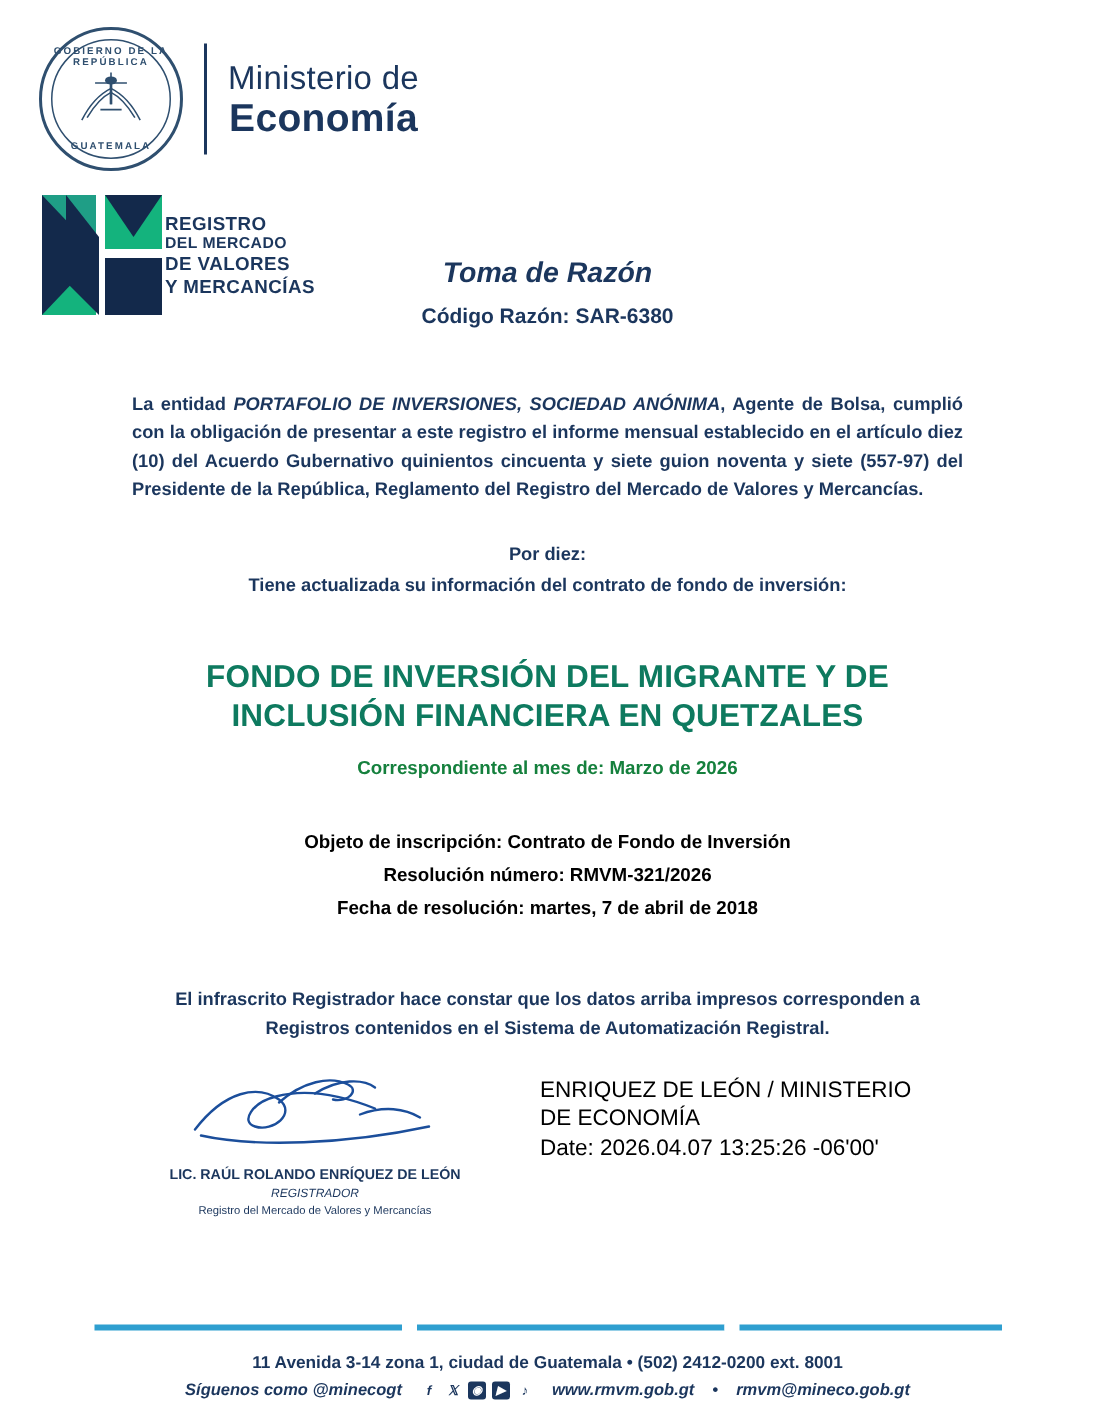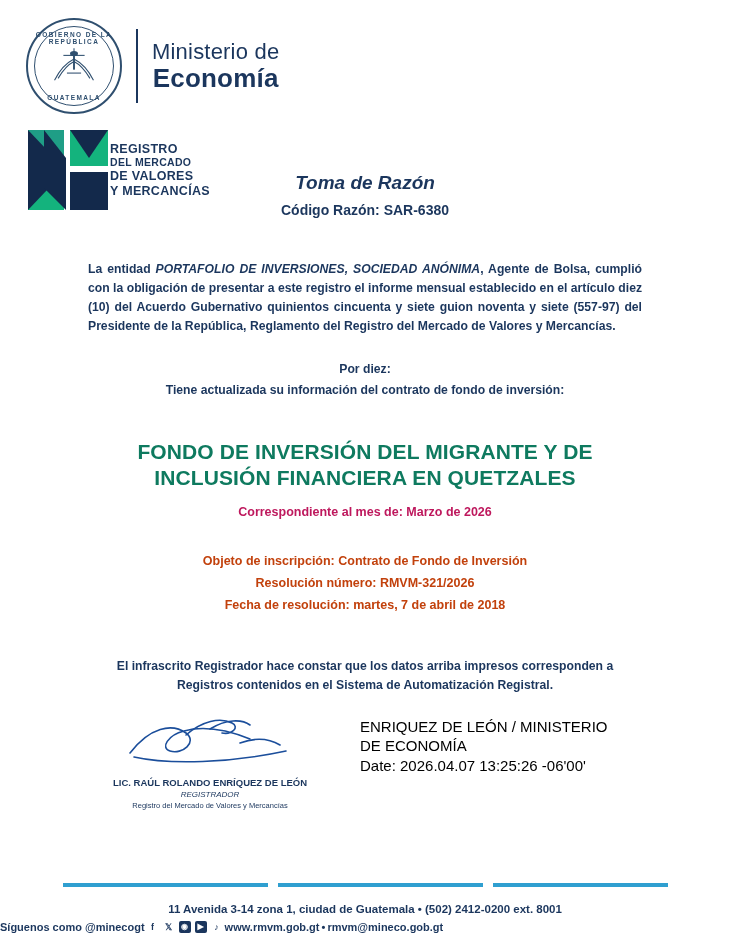--- a/index.html
+++ b/index.html
@@ -174,28 +174,28 @@
     font-size: 21px;
     font-weight: bold;
     color: #0e7a5f;
     line-height: 1.25;
     letter-spacing: .1px;
   }
   .fund-period {
     margin-top: 14px;
     font-size: 12.5px;
     font-weight: bold;
-    color: #be185d;
+    color: #15803d;
   }
 
   .meta {
     margin-top: 32px;
     font-size: 12.5px;
     font-weight: bold;
-    color: #c2410c;
+    color: #000000;
     line-height: 1.75;
   }
 
   .closing {
     margin-top: 40px;
     font-size: 12.2px;
     font-weight: bold;
     color: #1b365d;
     line-height: 1.55;
     text-align: center;
@@ -273,23 +273,25 @@
     font-weight: bold;
     color: #1b365d;
   }
   .footer-line2 {
     text-align: center;
     font-size: 11px;
     font-weight: bold;
     color: #1b365d;
     margin-top: 6px;
     display: flex;
+    justify-content: center;
     align-items: center;
-    gap: 2px;
+    gap: 12px;
     flex-wrap: nowrap;
+    font-style: italic;
   }
   .social-icons {
     display: inline-flex;
     align-items: center;
     gap: 4px;
   }
   .sicon {
     width: 12px;
     height: 12px;
     display: inline-block;

